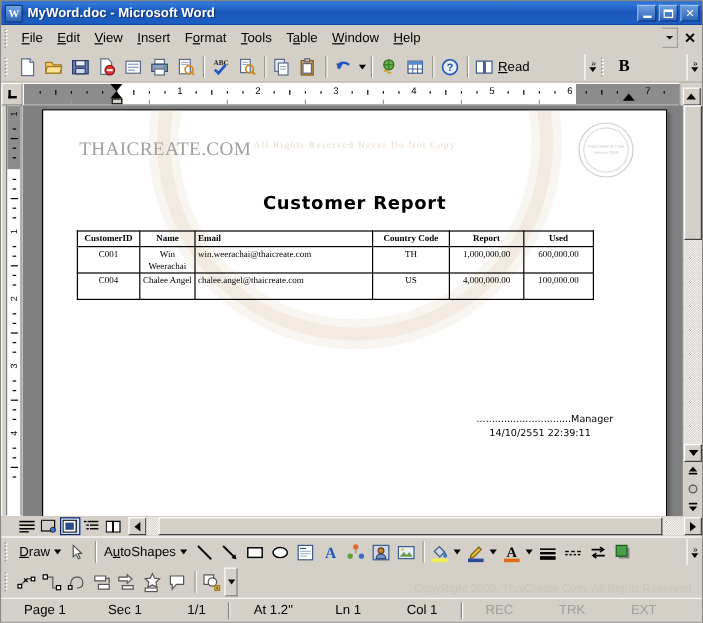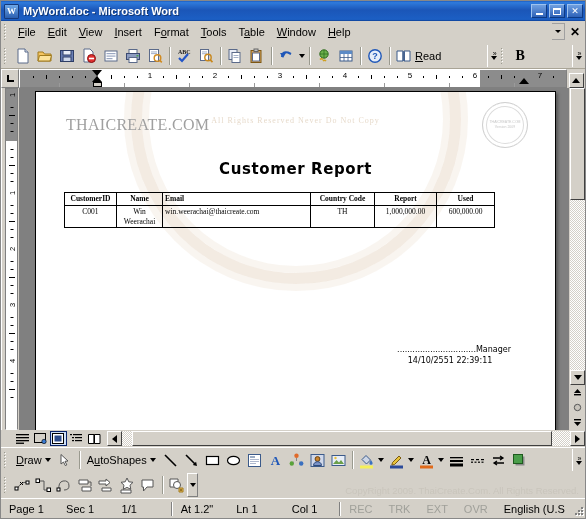--- a/index.html
+++ b/index.html
@@ -347,21 +347,21 @@
   }
   .db2-end { width:11px;height:24px;background:#d4d0c8;border:1px solid;border-color:#fff #808080 #808080 #fff;display:flex;align-items:center;justify-content:center;}
 
   
   .statusbar {
     height: 20px; flex: 0 0 20px;
     background:#d4d0c8; display:flex; align-items:center;
     border-top: 1px solid #fff;
     font-size: 11px; color:#000;
   }
-  .st-cell { padding: 0 8px; display:flex;align-items:center; white-space:nowrap; }
+  .st-cell { padding: 0 19px; display:flex;align-items:center; white-space:nowrap; }
   .st-g1 { width: 70px; }
   .st-g2 { width: 68px; }
   .st-g3 { width: 70px; }
   .st-sep { width:2px; height:14px; border-left:1px solid #808080; border-right:1px solid #fff; }
   .st-dim { color:#a0a09a; }
   .st-grip {
     margin-left:auto; width:16px;height:16px; position:relative;
   }
   .st-grip span{position:absolute;background:#808080;width:2px;height:2px;box-shadow:1px 1px 0 #fff;}
   svg { display:block; }
@@ -676,20 +676,28 @@
           </thead>
           <tbody>
             <tr>
               <td class="c-id">C001</td>
               <td class="c-name">Win Weerachai</td>
               <td class="c-mail">win.weerachai@thaicreate.com</td>
               <td class="c-cc">TH</td>
               <td class="c-bud">1,000,000.00</td>
               <td class="c-used">600,000.00</td>
             </tr>
+            <tr>
+              <td class="c-id">C004</td>
+              <td class="c-name">Chalee Angel</td>
+              <td class="c-mail">chalee.angel@thaicreate.com</td>
+              <td class="c-cc">US</td>
+              <td class="c-bud">4,000,000.00</td>
+              <td class="c-used">100,000.00</td>
+            </tr>
           </tbody>
         </table>
 
         <div class="sig">
           <div>...............................Manager</div>
           <div class="line2">14/10/2551 22:39:11</div>
         </div>
 
       </div>
     </div>

